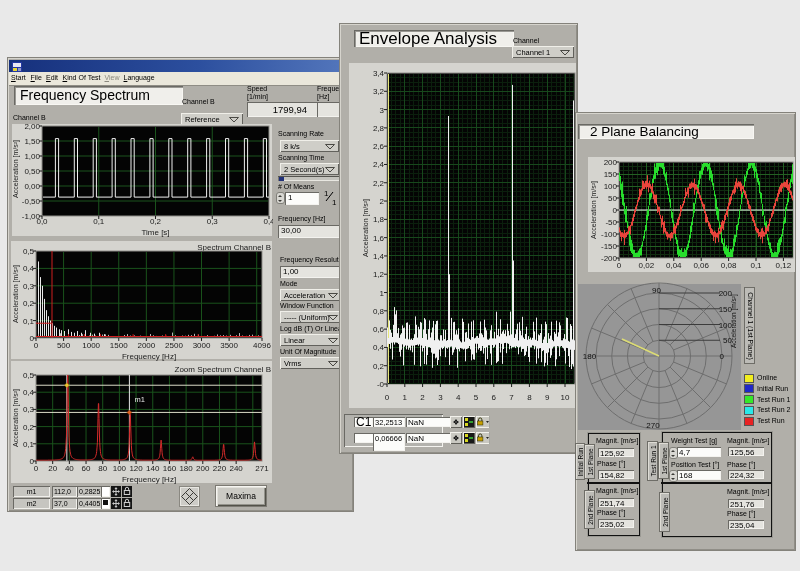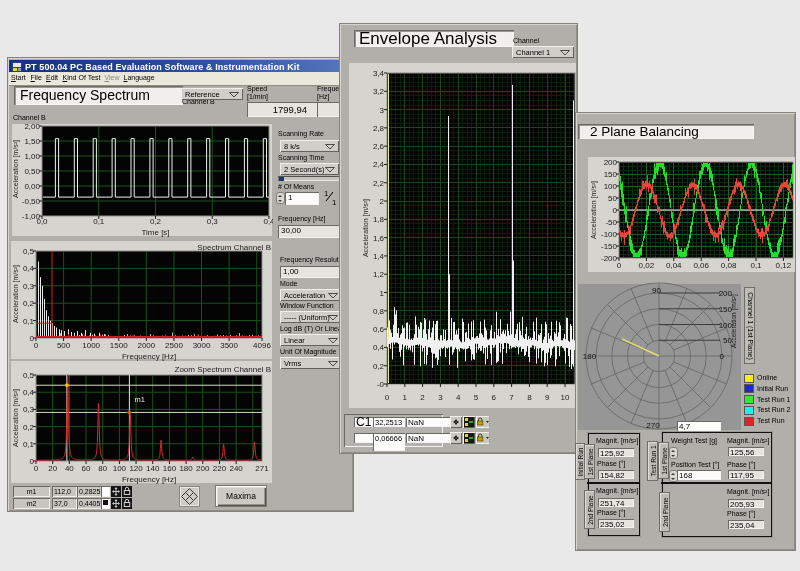--- a/index.html
+++ b/index.html
@@ -20,33 +20,32 @@
 .grp{border:1px solid #111;box-shadow:0 0 0 1px #9a9993}
 </style></head><body>
 <div class="win" style="left:7px;top:57px;width:345px;height:453px">
     <div class="abs" style="left:1px;top:2px;right:1px;height:12px;background:linear-gradient(90deg,#16307c,#2c4f9e 55%,#5578bd)"></div>
     <svg class="abs" style="left:4px;top:3.5px" width="10" height="10">
       <rect x="0" y="0" width="10" height="10" fill="#2438a0"></rect>
       <rect x="1" y="1" width="8" height="4" fill="#e8e8f4"></rect>
       <rect x="1" y="6" width="4" height="3" fill="#e8d832"></rect>
       <rect x="6" y="6" width="3" height="3" fill="#9098c8"></rect>
     </svg>
-    <div class="abs" style="left:17px;top:3.5px;font-size:9px;font-weight:bold;color:#fff;letter-spacing:0.1px">PT 500.04 PC Based Evaluation Software &amp; Instrumentation Kit</div>
     <div class="abs" style="left:1px;top:14px;right:1px;height:13px;background:#eae7db;border-bottom:1px solid #8f8d85"></div>
     <div class="abs" style="left:3px;top:15.5px;font-size:7px;color:#000"><u>S</u>tart</div>
     <div class="abs" style="left:22.5px;top:15.5px;font-size:7px;color:#000"><u>F</u>ile</div>
     <div class="abs" style="left:38px;top:15.5px;font-size:7px;color:#000"><u>E</u>dit</div>
     <div class="abs" style="left:54.5px;top:15.5px;font-size:7px;color:#000"><u>K</u>ind Of Test</div>
     <div class="abs" style="left:96.5px;top:15.5px;font-size:7px;color:#8b897f"><u>V</u>iew</div>
     <div class="abs" style="left:115.5px;top:15.5px;font-size:7px;color:#000"><u>L</u>anguage</div>
   </div>
 <div class="abs" style="left:0;top:0"></div>
 <div class="abs hdr" style="left:14px;top:86px;width:163px;height:19px;font-size:14px;line-height:19px;padding-left:6px">Frequency Spectrum</div>
 <div class="abs" style="left:182px;top:98px;font-size:7px;color:#000;white-space:nowrap">Channel B</div>
-<div class="abs dd" style="left:181px;top:88px;width:62px;height:12px">
+<div class="abs dd" style="left:181px;top:113px;width:62px;height:12px">
     <span class="ddt">Reference</span>
     <svg style="position:absolute;right:3px;top:4px" width="11" height="6">
       <path d="M0.5 0.5 H9.5 L5 5 Z" fill="none" stroke="#4a4944"></path>
     </svg>
   </div>
 <div class="abs" style="left:247px;top:85px;font-size:7px;color:#000;white-space:nowrap;line-height:8px">Speed<br>[1/min]</div>
 <div class="abs num" style="left:247px;top:102px;width:60px;height:15px;text-align:right;padding-right:12px"><span style="font-size:9.5px;line-height:15px">1799,94</span></div>
 <div class="abs" style="left:317px;top:85px;font-size:7px;color:#000;white-space:nowrap;line-height:8px">Frequency<br>[Hz]</div>
 <div class="abs num" style="left:317px;top:102px;width:28px;height:15px;text-align:right;padding-right:5px"><span style="font-size:9.5px;line-height:15px">3</span></div>
 <div class="abs" style="left:13px;top:114px;font-size:7px;color:#000;white-space:nowrap">Channel B</div>
@@ -863,26 +862,26 @@
 <div class="abs num" style="left:598px;top:470px;width:34px;height:9px;padding-left:2px">154,82</div>
 <div class="abs" style="left:596px;top:487px;font-size:7px;color:#000;white-space:nowrap">Magnit. [m/s²]</div>
 <div class="abs num" style="left:598px;top:498px;width:34px;height:9px;padding-left:2px">251,74</div>
 <div class="abs" style="left:597px;top:509px;font-size:7px;color:#000;white-space:nowrap">Phase [°]</div>
 <div class="abs num" style="left:598px;top:519px;width:34px;height:9px;padding-left:2px">235,02</div>
 <div class="abs" style="left:671px;top:437px;font-size:7px;color:#000;white-space:nowrap">Weight Test [g]</div>
 <div class="abs spin" style="left:669px;top:447px">
     <span class="su"></span>
     <span class="sd"></span>
   </div>
-<div class="abs num white" style="left:677px;top:421px;width:42px;height:10px;padding-left:2px">4,7</div>
+<div class="abs num white" style="left:677px;top:447px;width:42px;height:10px;padding-left:2px">4,7</div>
 <div class="abs" style="left:727px;top:437px;font-size:7px;color:#000;white-space:nowrap">Magnit. [m/s²]</div>
 <div class="abs num" style="left:728px;top:447px;width:34px;height:9px;padding-left:2px">125,56</div>
 <div class="abs" style="left:671px;top:461px;font-size:7px;color:#000;white-space:nowrap">Position Test [°]</div>
 <div class="abs spin" style="left:669px;top:470px">
     <span class="su"></span>
     <span class="sd"></span>
   </div>
 <div class="abs num white" style="left:677px;top:470px;width:42px;height:10px;padding-left:2px">168</div>
 <div class="abs" style="left:727px;top:461px;font-size:7px;color:#000;white-space:nowrap">Phase [°]</div>
-<div class="abs num" style="left:728px;top:470px;width:34px;height:9px;padding-left:2px">117,95</div>
+<div class="abs num" style="left:728px;top:470px;width:34px;height:9px;padding-left:2px">224,32</div>
 <div class="abs" style="left:727px;top:488px;font-size:7px;color:#000;white-space:nowrap">Magnit. [m/s²]</div>
-<div class="abs num" style="left:728px;top:499px;width:34px;height:9px;padding-left:2px">205,93</div>
+<div class="abs num" style="left:728px;top:499px;width:34px;height:9px;padding-left:2px">251,76</div>
 <div class="abs" style="left:727px;top:510px;font-size:7px;color:#000;white-space:nowrap">Phase [°]</div>
 <div class="abs num" style="left:728px;top:520px;width:34px;height:9px;padding-left:2px">235,04</div>
 </body></html>

